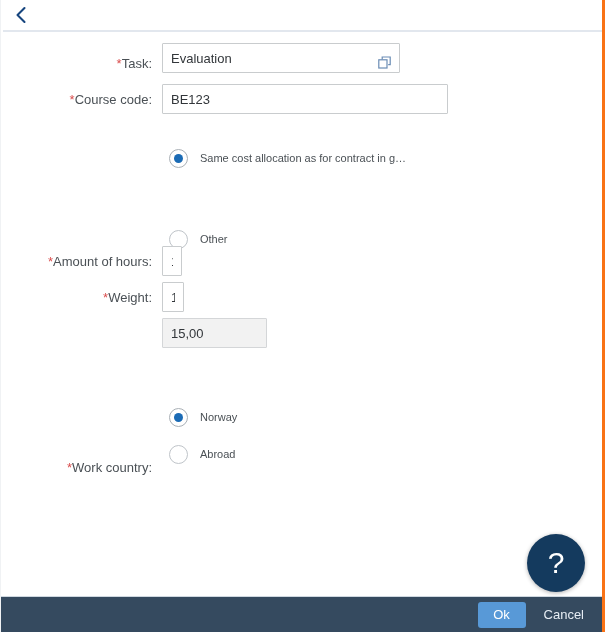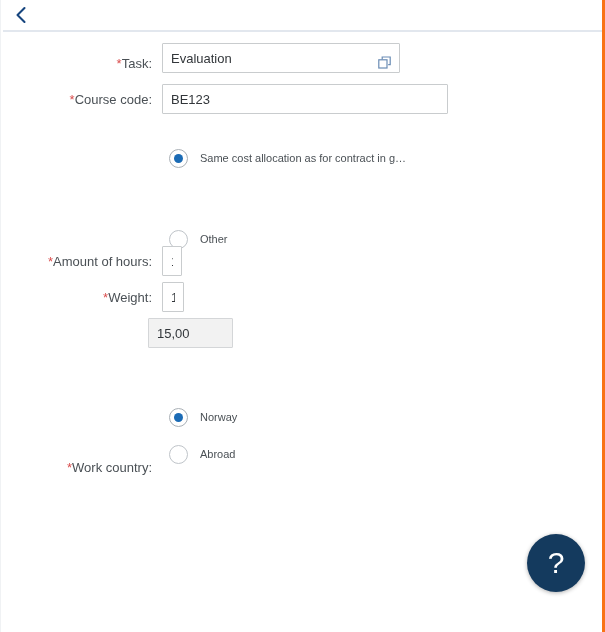--- a/index.html
+++ b/index.html
@@ -250,21 +250,21 @@
     <div class="lbl" style="top:223px;">
       <span class="req">*</span><span>Amount of hours:</span>
     </div>
     <input class="fld" style="left: 161px; top: 215px; width: 20px;" value="10">
 
     <div class="lbl" style="top:259px;">
       <span class="req">*</span><span>Weight:</span>
     </div>
     <input class="fld" style="left: 161px; top: 251px; width: 22px;" value="1,5">
 
-    <input class="fld readonly" style="left: 147px; top: 287px; width: 85px;" readonly="" value="15,00">
+    <input class="fld readonly" style="left: 161px; top: 287px; width: 105px;" readonly="" value="15,00">
 
     <div class="lbl" style="top:381px;margin-top:48px;">
       <span class="req">*</span><span>Work country:</span>
     </div>
     <div class="radio-item" style="left:168px; top:377px;">
       <span class="radio-ring on">
         <span class="radio-dot"></span>
       </span>
       <span class="radio-lbl">Norway</span>
     </div>
@@ -272,14 +272,18 @@
       <span class="radio-ring"></span>
       <span class="radio-lbl">Abroad</span>
     </div>
 
   </div>
 
   <button id="help-fab">
     <span>?</span>
   </button>
 
+  <div id="footer">
+    <button id="ok-btn">Ok</button>
+    <button id="cancel-btn">Cancel</button>
+  </div>
 
 </div>
 
 </body></html>

